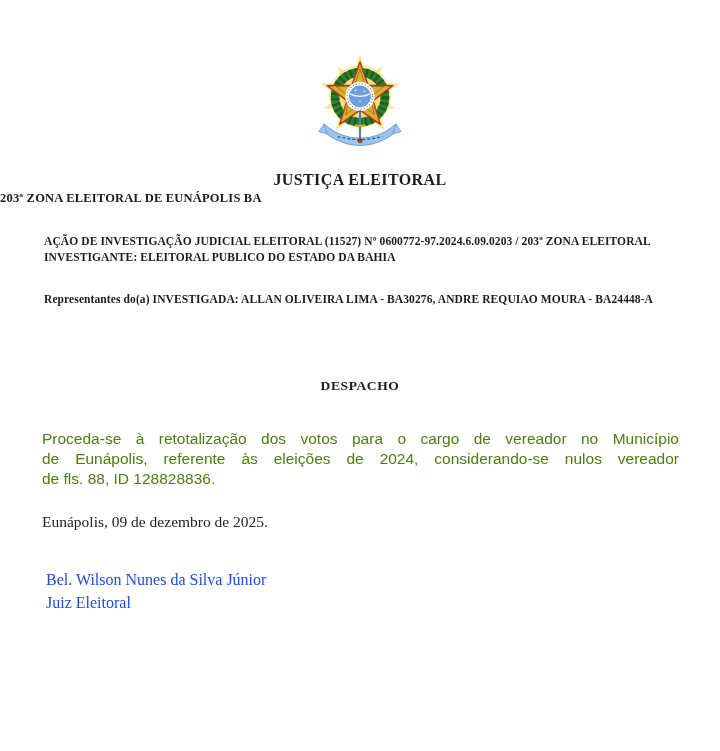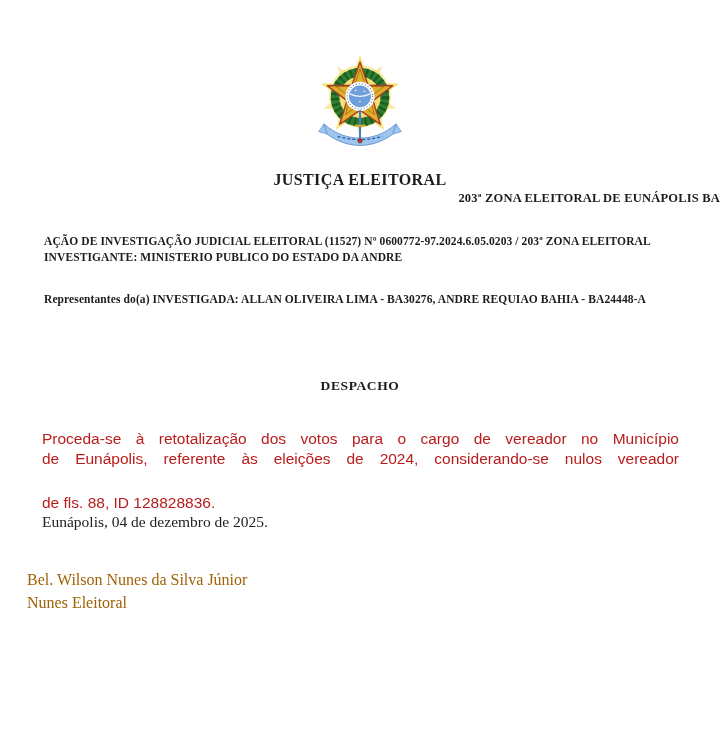--- a/index.html
+++ b/index.html
@@ -7,51 +7,51 @@
     position:relative;width:720px;height:751px;background:#ffffff;
     overflow:hidden;font-family:"Liberation Serif","DejaVu Serif",serif;color:#1c1c1c;
   }
   .emblem{position:absolute;left:317px;top:56px;width:86px;height:98px;}
   .emblem svg{width:100%;height:100%;display:block;}
   .doc-title{
     position:absolute;top:171px;left:0;width:720px;text-align:center;
     font-weight:bold;font-size:16px;letter-spacing:.4px;
   }
   .doc-subtitle{
-    position:absolute;top:191px;left:0;width:720px;text-align:right;
+    position:absolute;top:191px;left:0;width:720px;text-align:left;
     font-weight:bold;font-size:12.5px;letter-spacing:.2px;
   }
   .case-block{
     position:absolute;left:44px;top:233px;width:640px;
     font-weight:bold;font-size:11.5px;line-height:16px;letter-spacing:.1px;
   }
   .case-block .line{white-space:nowrap;}
   .parties-block{
     position:absolute;left:44px;top:291px;width:640px;
     font-weight:bold;font-size:11.5px;line-height:16px;letter-spacing:.1px;
   }
   .parties-block .line{white-space:nowrap;}
   .section-title{
     position:absolute;top:378px;left:0;width:720px;text-align:center;
     font-weight:bold;font-size:13.5px;letter-spacing:.6px;
   }
   .body-block{
     position:absolute;left:42px;top:429px;width:637px;
     font-family:"Liberation Sans","DejaVu Sans",sans-serif;
-    font-size:15.5px;line-height:20px;color:#b91c1c;
+    font-size:15.5px;line-height:20px;color:#4d7c0f;
   }
   .body-block .jline{text-align:justify;text-align-last:justify;}
-  .body-block .jline.last{text-align-last:left;margin-top:24px;}
+  .body-block .jline.last{text-align-last:left;}
   .date-line{
     position:absolute;left:42px;top:513px;width:637px;
     font-size:15.5px;color:#222;white-space:nowrap;
   }
   .signature-block{
-    position:absolute;left:27px;top:569px;width:637px;
-    font-size:16px;line-height:22.5px;color:#a16207;
+    position:absolute;left:46px;top:569px;width:637px;
+    font-size:16px;line-height:22.5px;color:#1d4ed8;
   }
   .signature-block .line{white-space:nowrap;}
 </style>
 </head>
 <body>
 
 <div class="page">
 
   <div class="emblem">
     <svg viewBox="0 0 100 112" xmlns="http://www.w3.org/2000/svg" aria-hidden="true">
@@ -84,36 +84,36 @@
                L 88 90 C 76 99 62 103 50 103 C 38 103 24 99 12 90 Z" fill="#9CC6EE" stroke="#5E8FC9" stroke-width="1"></path>
       <path d="M 24 92.5 Q 50 100 76 92.5" fill="none" stroke="#2A5AA8" stroke-width="1.5" stroke-dasharray="3.4 2.4"></path>
       <circle cx="50" cy="97.5" r="2.6" fill="#B03A2E" stroke="#7E2418" stroke-width="0.7"></circle>
     </svg>
   </div>
 
   <div class="doc-title">JUSTIÇA ELEITORAL</div>
   <div class="doc-subtitle">203ª ZONA ELEITORAL DE EUNÁPOLIS BA</div>
 
   <div class="case-block">
-    <div class="line">AÇÃO DE INVESTIGAÇÃO JUDICIAL ELEITORAL (11527) Nº 0600772-97.2024.6.05.0203 / 203ª ZONA ELEITORAL</div>
-    <div class="line">INVESTIGANTE: MINISTERIO PUBLICO DO ESTADO DA ANDRE</div>
+    <div class="line">AÇÃO DE INVESTIGAÇÃO JUDICIAL ELEITORAL (11527) Nº 0600772-97.2024.6.09.0203 / 203ª ZONA ELEITORAL</div>
+    <div class="line">INVESTIGANTE: ELEITORAL PUBLICO DO ESTADO DA BAHIA</div>
   </div>
 
   <div class="parties-block">
-    <div class="line">Representantes do(a) INVESTIGADA: ALLAN OLIVEIRA LIMA - BA30276, ANDRE REQUIAO BAHIA - BA24448-A</div>
+    <div class="line">Representantes do(a) INVESTIGADA: ALLAN OLIVEIRA LIMA - BA30276, ANDRE REQUIAO MOURA - BA24448-A</div>
   </div>
 
   <div class="section-title">DESPACHO</div>
 
   <div class="body-block">
     <div class="jline">Proceda-se à retotalização dos votos para o cargo de vereador no Município</div>
     <div class="jline">de Eunápolis, referente às eleições de 2024, considerando-se nulos vereador</div>
     <div class="jline last">de fls. 88, ID 128828836.</div>
   </div>
 
-  <div class="date-line">Eunápolis, 04 de dezembro de 2025.</div>
+  <div class="date-line">Eunápolis, 09 de dezembro de 2025.</div>
 
   <div class="signature-block">
     <div class="line">Bel. Wilson Nunes da Silva Júnior</div>
-    <div class="line">Nunes Eleitoral</div>
+    <div class="line">Juiz Eleitoral</div>
   </div>
 
 </div>
 
 </body></html>

